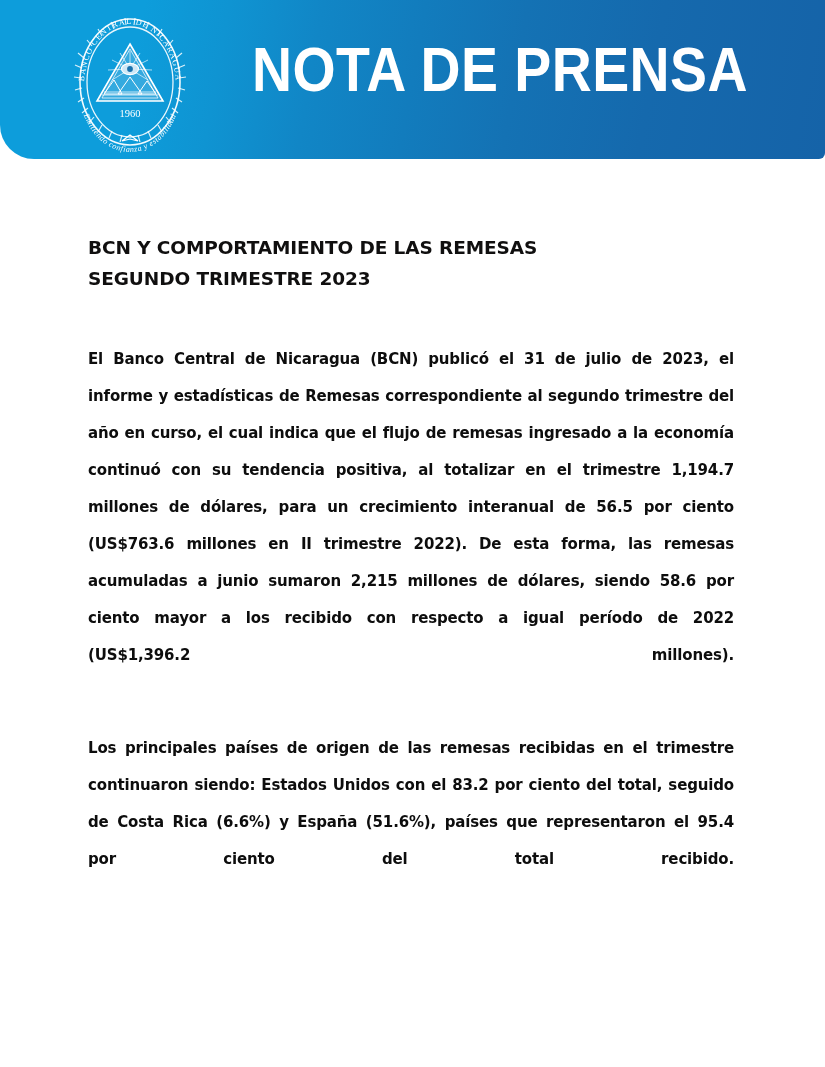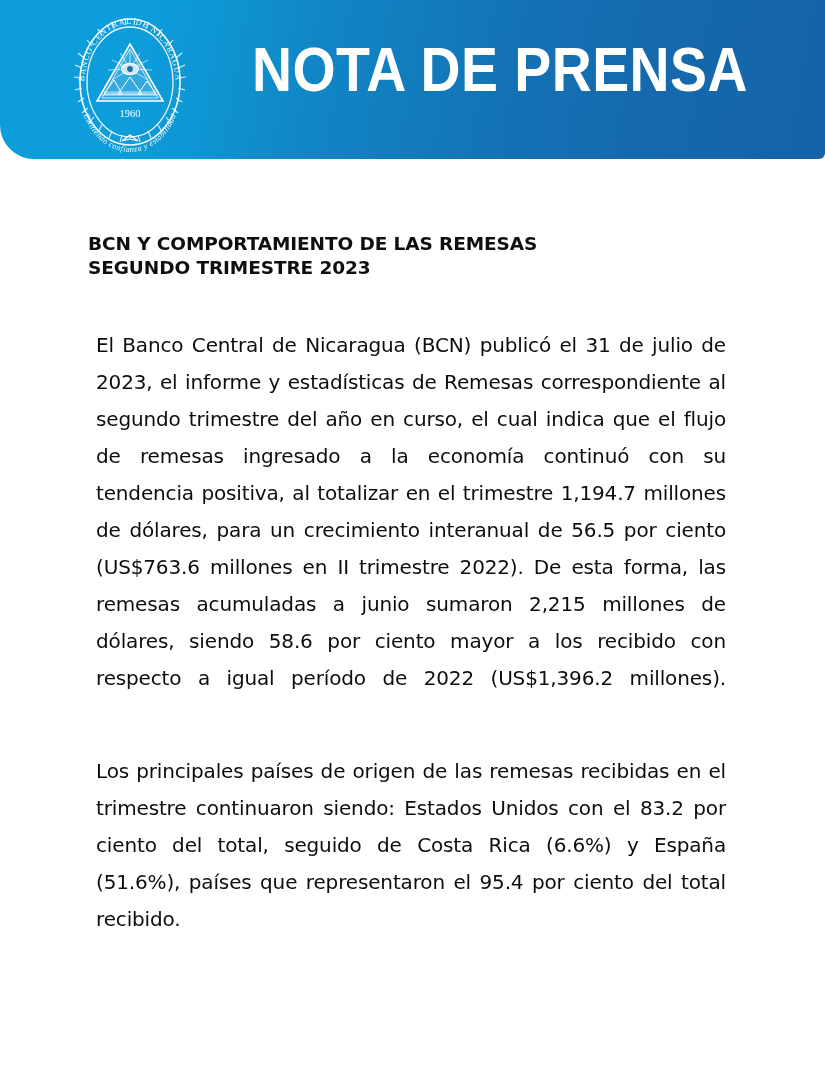--- a/index.html
+++ b/index.html
@@ -65,36 +65,36 @@
     position: absolute;
     left: 88px;
     top: 232px;
     width: 646px;
   }
 
   .doc-heading {
     font-family: "DejaVu Sans", sans-serif;
     font-size: 18.5px;
     font-weight: bold;
-    line-height: 24px;
+    line-height: 31px;
     color: #100f0f;
     letter-spacing: -0.1px;
     margin: 0 0 0 0;
     white-space: pre-line;
   }
 
   .para {
     font-family: "DejaVu Sans", sans-serif;
-    font-size: 20px;
+    font-size: 15px;
     line-height: 37px;
-    font-weight: normal;
+    font-weight: bold;
     color: #0d0d0d;
     text-align: justify;
     text-justify: inter-word;
-    margin: 8px;
+    margin: 0;
     letter-spacing: -0.15px;
     word-spacing: 0.5px;
   }
   .para.first { margin-top: 47px; }
   .para.second { margin-top: 19px; }
   
   .para::after {
     content: "";
     display: inline-block;
     width: 100%;

